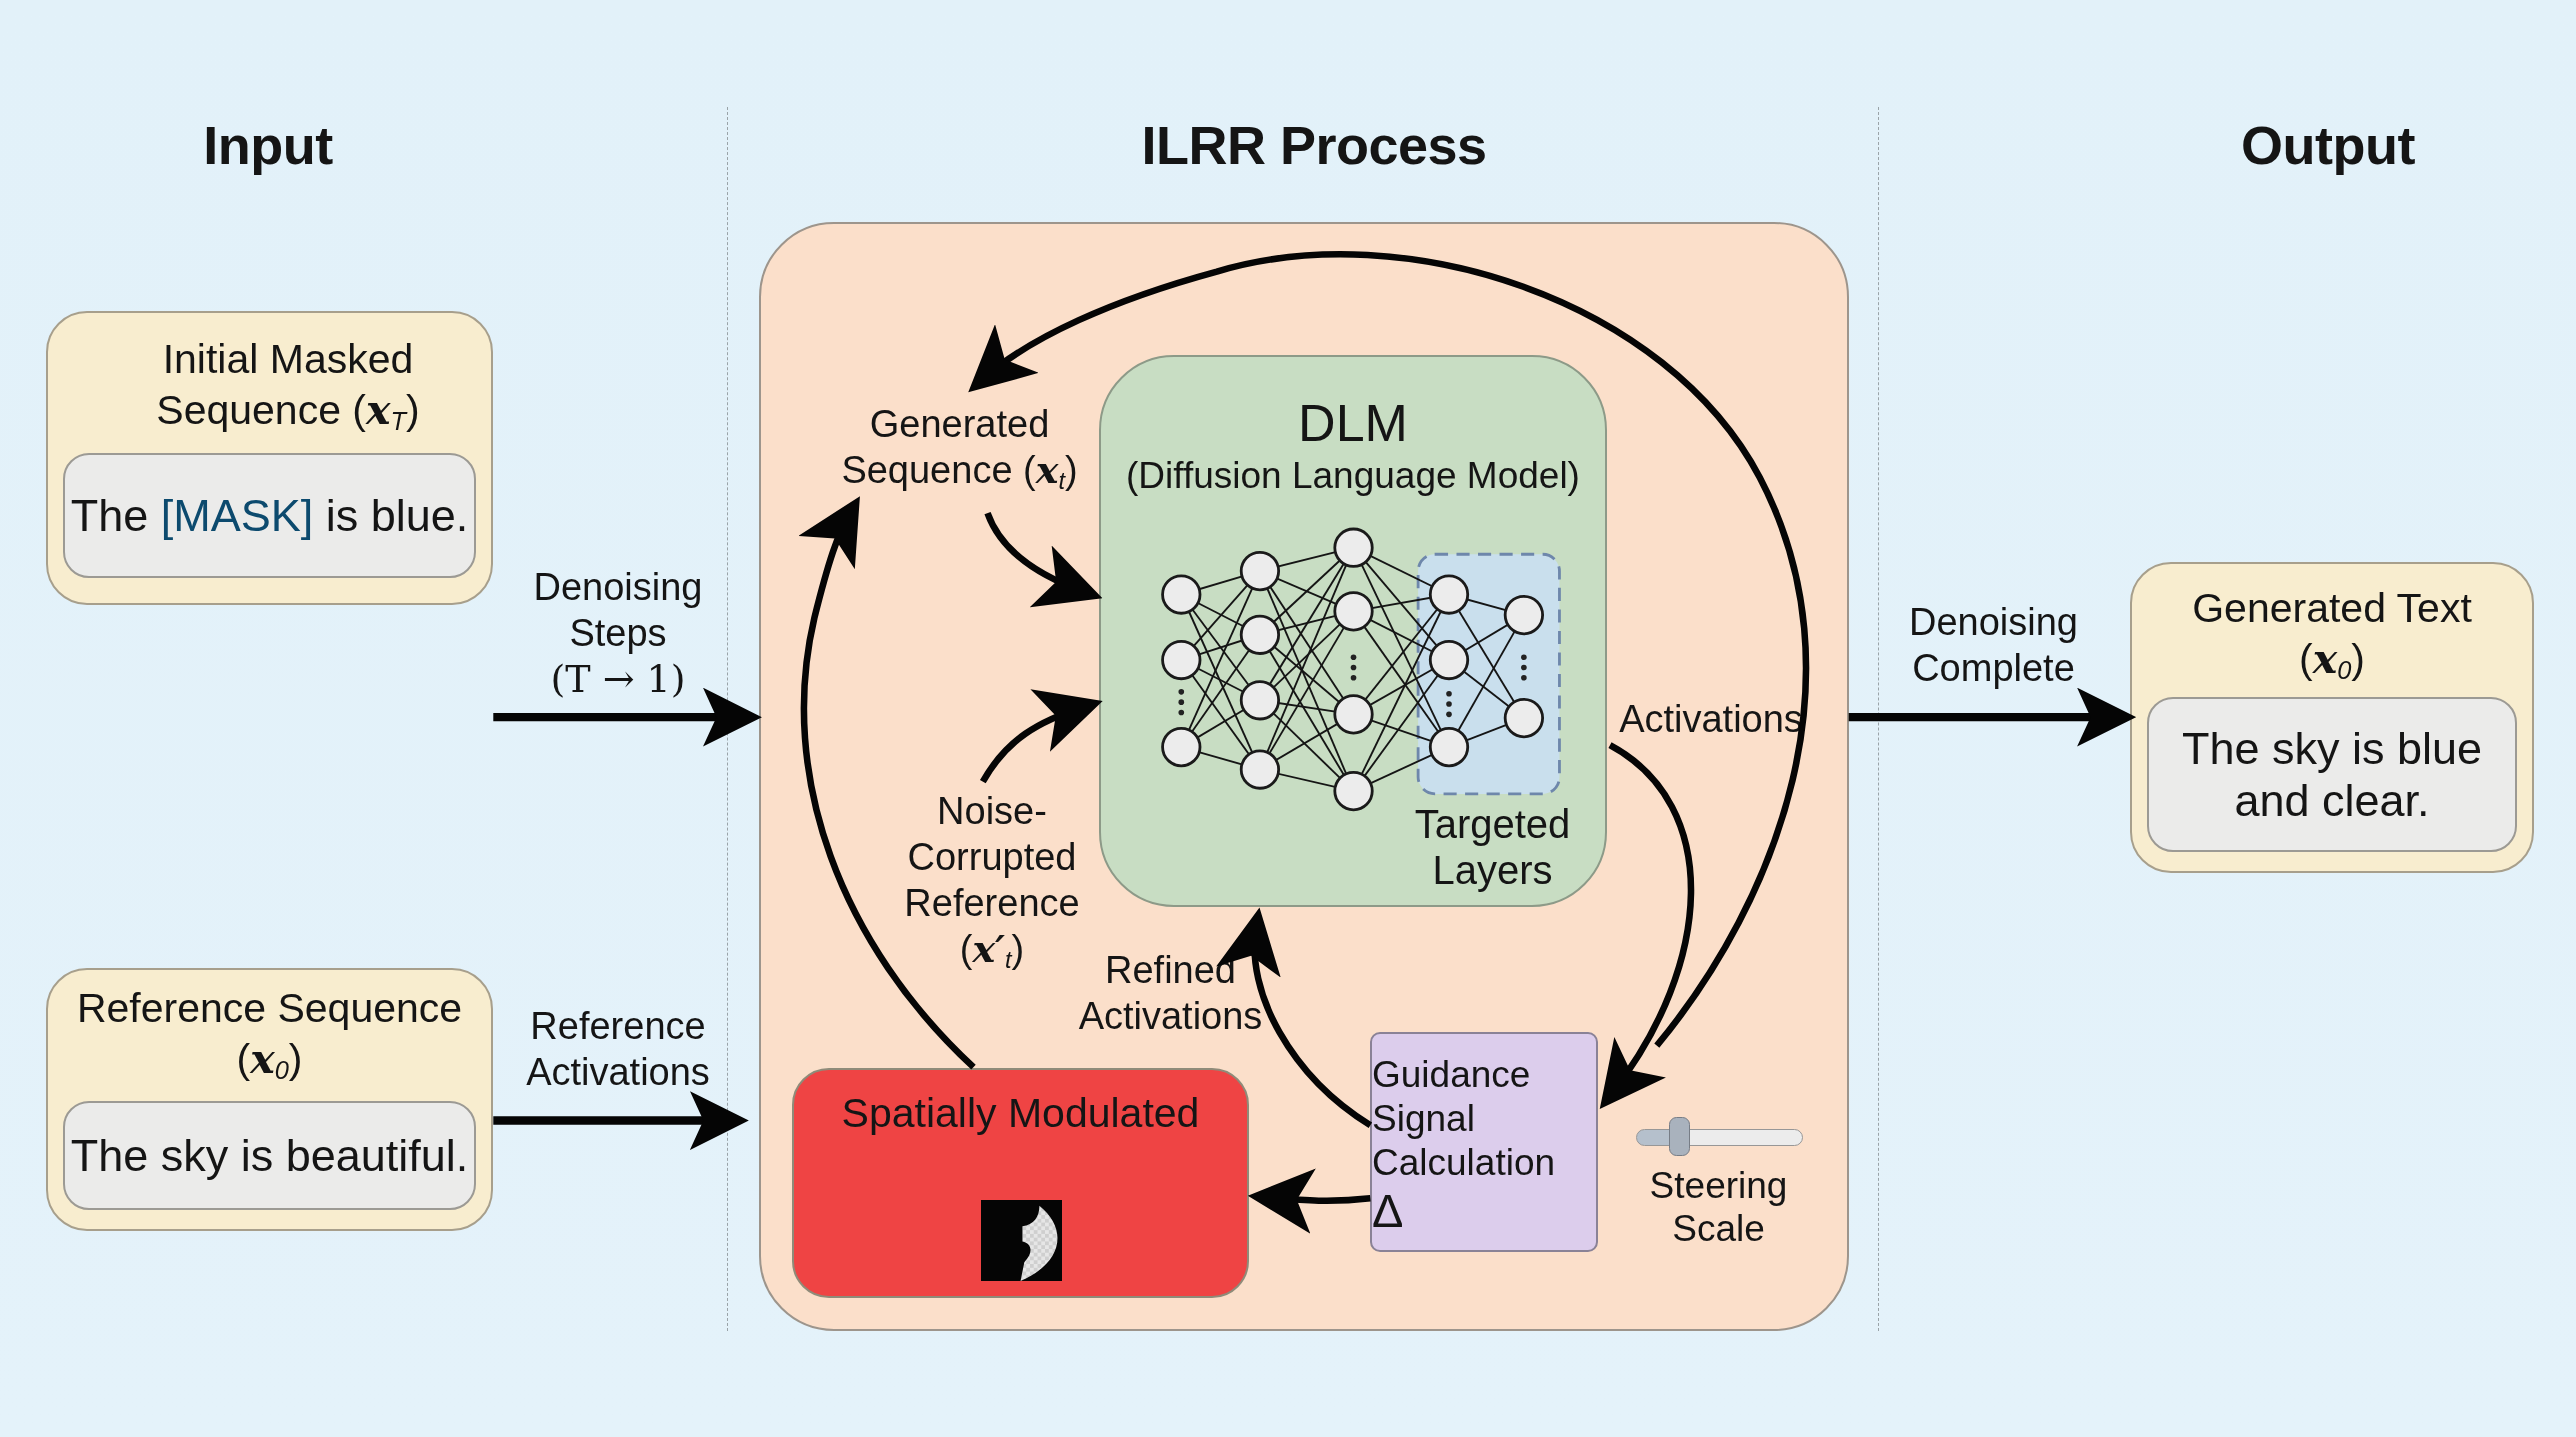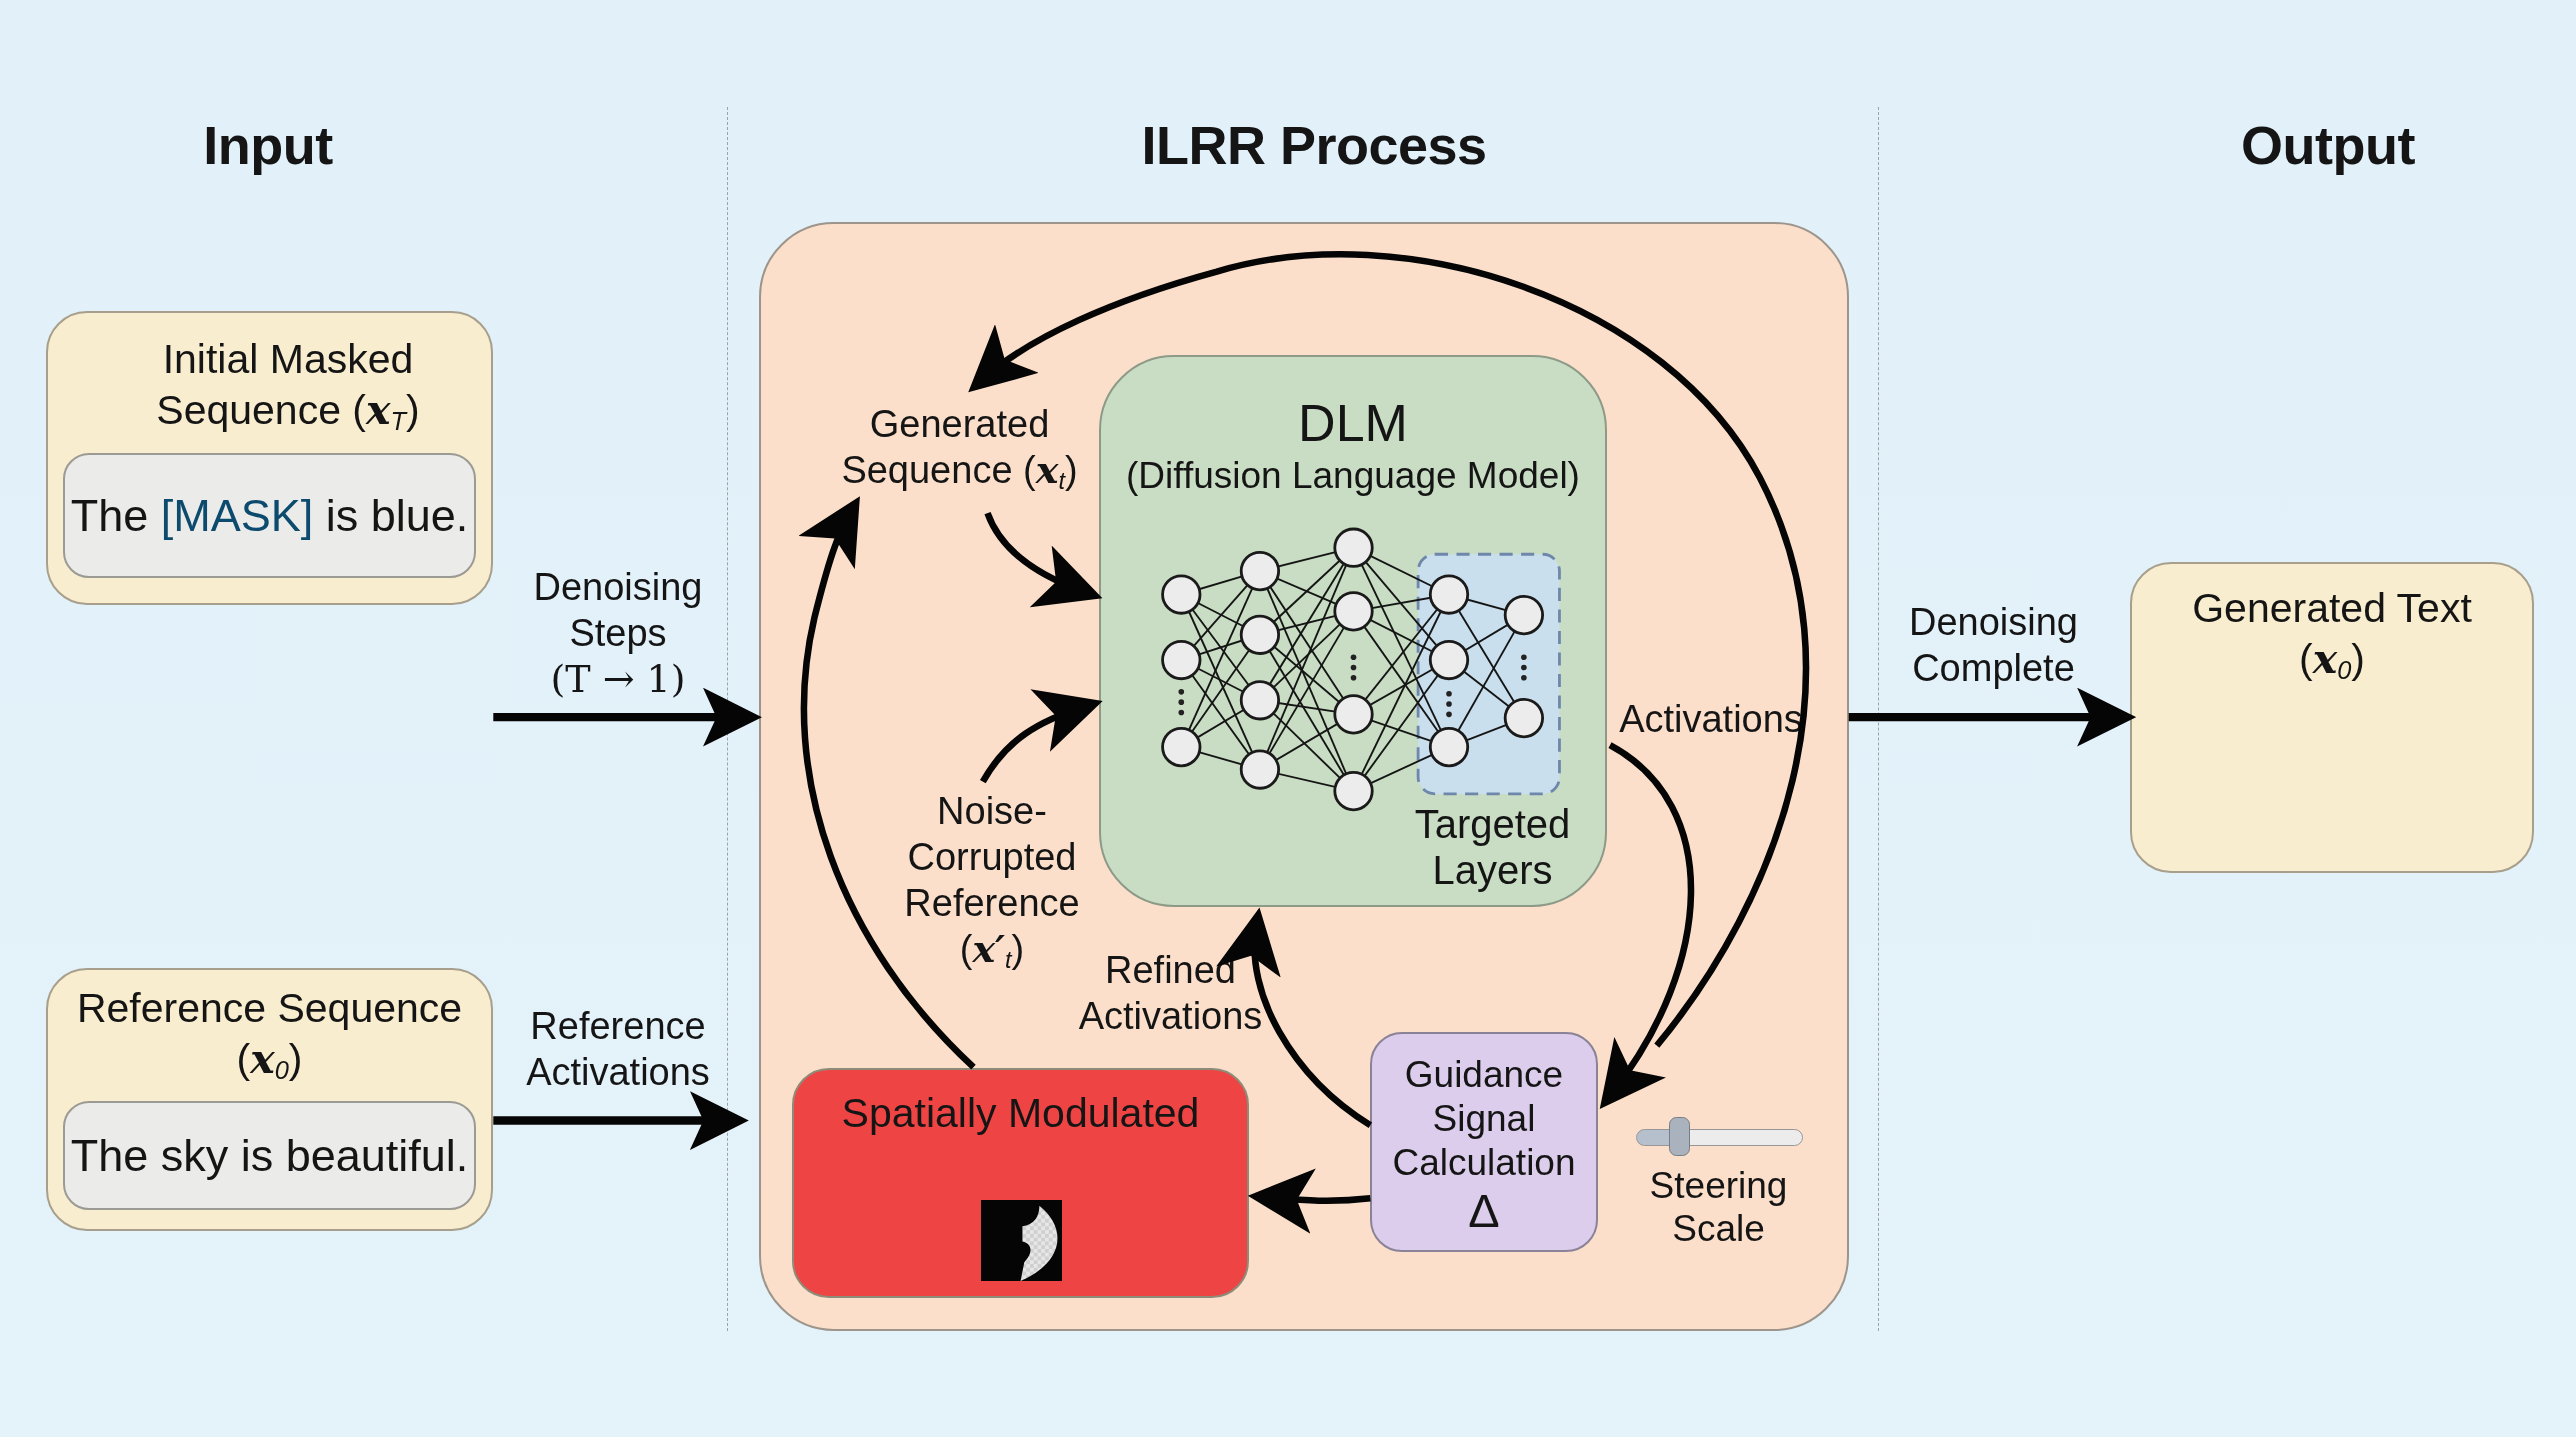--- a/index.html
+++ b/index.html
@@ -44,22 +44,22 @@
   .dlm .dlm-title { font-size: 52px; margin-top: 36px; line-height: 60px; }
   .dlm .dlm-sub { font-size: 37px; line-height: 45px; }
   .spatial {
     position: absolute; left: 792px; top: 1068px; width: 457px; height: 230px;
     background: #ef4444; border: 2.8px solid #8f8b79; border-radius: 37px; box-sizing: border-box;
     text-align: center;
   }
   .spatial .t { font-size: 41px; line-height: 49px; margin-top: 19px; }
   .guidance {
     position: absolute; left: 1370px; top: 1032px; width: 228px; height: 220px;
-    background: #dccdec; border: 2.8px solid #8a8296; border-radius: 32px; box-sizing: border-box;
-    text-align: center;
+    background: #dccdec; border: 2.8px solid #8a8296; border-radius: 10px; box-sizing: border-box;
+    text-align: left;
   }
   .guidance .t { font-size: 37px; line-height: 44px; margin-top: 19px; }
   .guidance .delta { font-size: 47px; line-height: 52px; }
   svg.overlay { position: absolute; left: 0; top: 0; }
   .slider-track {
     position: absolute; left: 1636px; top: 1129px; width: 165px; height: 15px;
     background: linear-gradient(90deg, #b5c0cc 0%, #b5c0cc 30%, #ececec 30%, #ececec 100%);
     border: 1.9px solid #979797; border-radius: 9.4px;
   }
   .slider-thumb {
@@ -174,20 +174,26 @@
 </div>
 
 <div class="label" style="left:1881px; top:599px; width:225px;">
   <div>Denoising</div>
   <div>Complete</div>
 </div>
 <div class="card" style="left:2130px; top:562px; width:404px; height:311px;">
   <div class="title" style="margin-top:19px;">
     <div>Generated Text</div>
     <div><span>(</span><span class="math">x</span><sub>0</sub><span>)</span></div>
+  </div>
+  <div class="inner" style="top:133px; height:155px;">
+    <div>
+      <div>The sky is blue</div>
+      <div>and clear.</div>
+    </div>
   </div>
 </div>
 
 <svg class="overlay" width="2576" height="1438" viewBox="0 0 2752 1536">
   <defs>
     <marker id="ah" markerWidth="10" markerHeight="10" refX="7" refY="5" orient="auto" markerUnits="strokeWidth">
       <path d="M0,0 L10,5 L0,10 L2.5,5 Z" fill="#050505"></path>
     </marker>
     <marker id="ah2" markerWidth="7" markerHeight="7" refX="5" refY="3.5" orient="auto" markerUnits="strokeWidth">
       <path d="M0,0 L7,3.5 L0,7 L1.6,3.5 Z" fill="#050505"></path>

